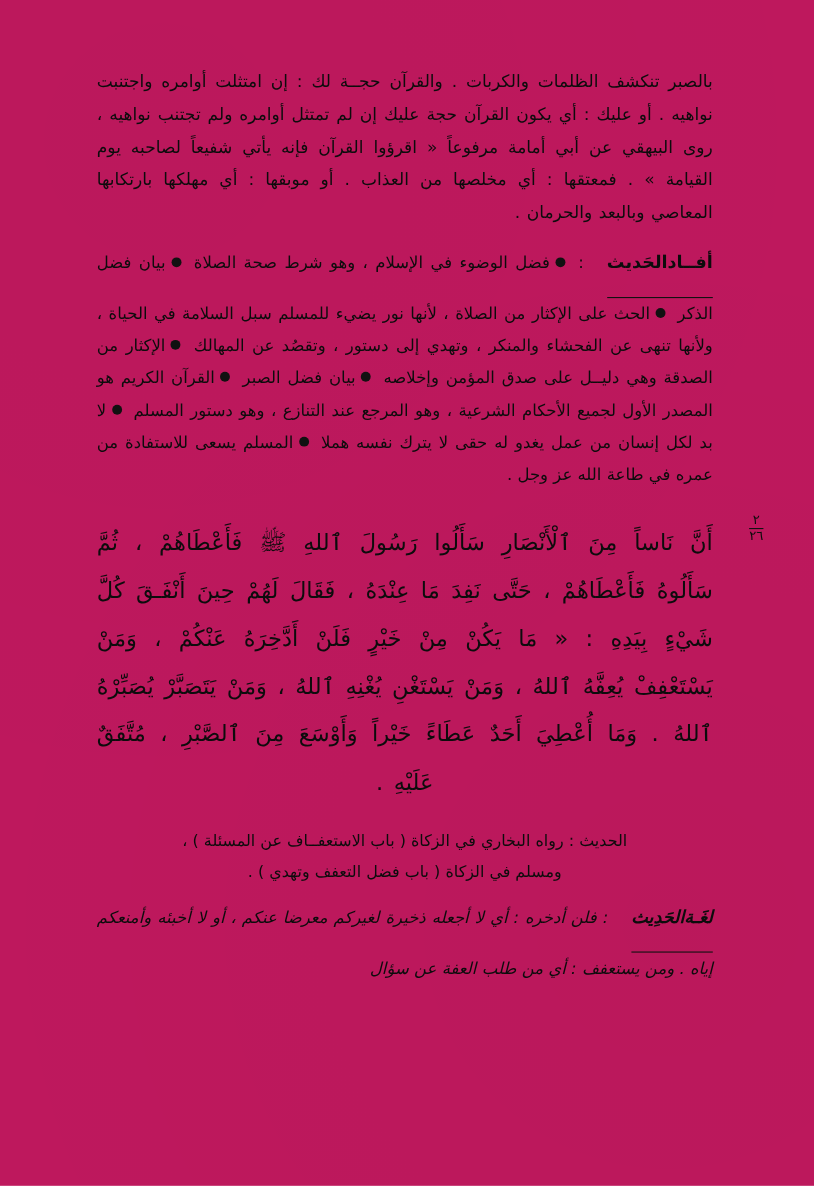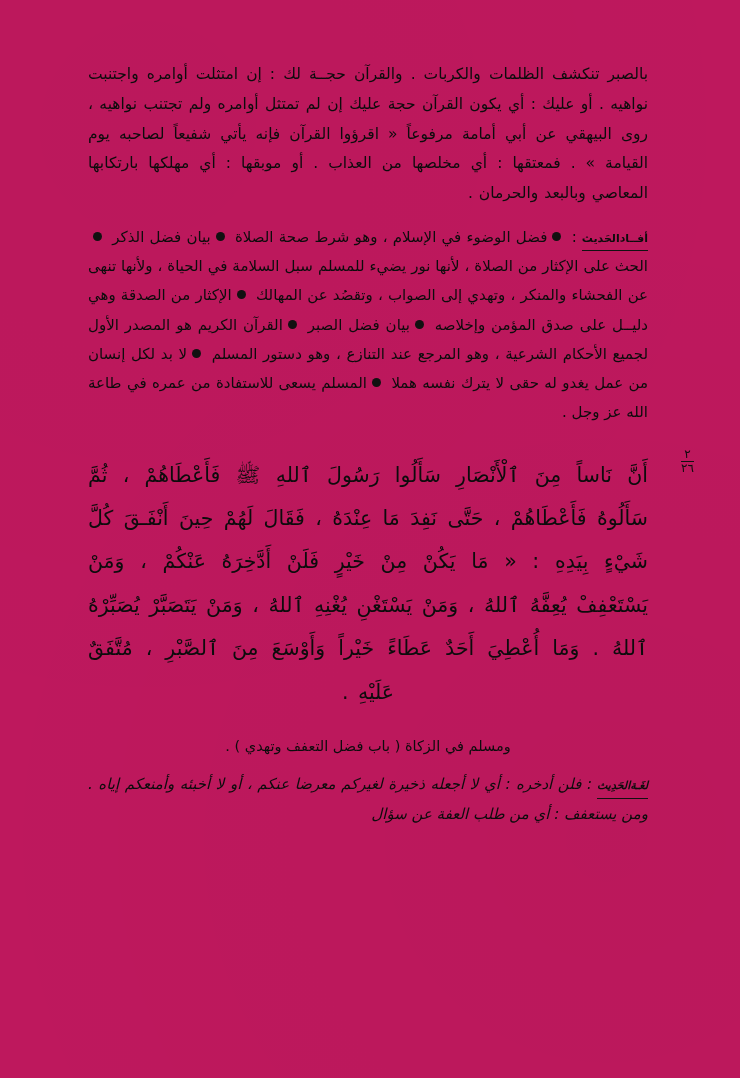--- a/index.html
+++ b/index.html
@@ -54,25 +54,25 @@
   
   .benefits {
     margin-top: 14px;
     font-size: 15px;
     line-height: 1.95;
     text-align: justify;
     text-align-last: right;
   }
   .section-head {
     display: inline-block;
-    font-size: 11px;
+    font-size: 16px;
     font-weight: bold;
     border-bottom: 1.2px solid #111;
-    padding-bottom: 1px;
-    margin-left: 5px;
+    padding-bottom: 16px;
+    margin-left: 21px;
     letter-spacing: -0.5px;
   }
   .bullet {
     display: inline-block;
     width: 9px;
     height: 9px;
     background: #111;
     border-radius: 50%;
     vertical-align: 1px;
     margin: 0 5px;
@@ -146,21 +146,21 @@
 
 <div class="page">
   <div class="content">
 
     <p class="para-top">بالصبر تنكشف الظلمات والكربات . والقرآن حجــة لك : إن امتثلت أوامره واجتنبت نواهيه . أو عليك : أي يكون القرآن حجة عليك إن لم تمتثل أوامره ولم تجتنب نواهيه ، روى البيهقي عن أبي أمامة مرفوعاً « اقرؤوا القرآن فإنه يأتي شفيعاً لصاحبه يوم القيامة » . فمعتقها : أي مخلصها من العذاب . أو موبقها : أي مهلكها بارتكابها المعاصي وبالبعد والحرمان .</p>
 
     <div class="benefits">
       <span class="section-head">أفــادالحَديث</span><span>:</span>
       <span class="bullet"></span><span>فضل الوضوء في الإسلام ، وهو شرط صحة الصلاة</span>
       <span class="bullet"></span><span>بيان فضل الذكر</span>
-      <span class="bullet"></span><span>الحث على الإكثار من الصلاة ، لأنها نور يضيء للمسلم سبل السلامة في الحياة ، ولأنها تنهى عن الفحشاء والمنكر ، وتهدي إلى الصواب ، وتقصُد عن المهالك</span>
+      <span class="bullet"></span><span>الحث على الإكثار من الصلاة ، لأنها نور يضيء للمسلم سبل السلامة في الحياة ، ولأنها تنهى عن الفحشاء والمنكر ، وتهدي إلى دستور ، وتقصُد عن المهالك</span>
       <span class="bullet"></span><span>الإكثار من الصدقة وهي دليــل على صدق المؤمن وإخلاصه</span>
       <span class="bullet"></span><span>بيان فضل الصبر</span>
       <span class="bullet"></span><span>القرآن الكريم هو المصدر الأول لجميع الأحكام الشرعية ، وهو المرجع عند التنازع ، وهو دستور المسلم</span>
       <span class="bullet"></span><span>لا بد لكل إنسان من عمل يغدو له حقى لا يترك نفسه هملا</span>
       <span class="bullet"></span><span>المسلم يسعى للاستفادة من عمره في طاعة الله عز وجل .</span>
     </div>
 
     <div class="hadith-wrap">
       <div class="hadith-num">
         <span class="over">٢</span>
@@ -169,20 +169,21 @@
       <div class="hadith">
         <span>أَنَّ نَاساً مِنَ ٱلْأَنْصَارِ سَأَلُوا رَسُولَ ٱللهِ ﷺ فَأَعْطَاهُمْ ، ثُمَّ سَأَلُوهُ</span>
         <span>فَأَعْطَاهُمْ ، حَتَّى نَفِدَ مَا عِنْدَهُ ، فَقَالَ لَهُمْ حِينَ أَنْفَـقَ كُلَّ شَيْءٍ</span>
         <span>بِيَدِهِ : « مَا يَكُنْ مِنْ خَيْرٍ فَلَنْ أَدَّخِرَهُ عَنْكُمْ ، وَمَنْ يَسْتَعْفِفْ</span>
         <span>يُعِفَّهُ ٱللهُ ، وَمَنْ يَسْتَغْنِ يُغْنِهِ ٱللهُ ، وَمَنْ يَتَصَبَّرْ يُصَبِّرْهُ ٱللهُ . وَمَا</span>
         <span>أُعْطِيَ أَحَدٌ عَطَاءً خَيْراً وَأَوْسَعَ مِنَ ٱلصَّبْرِ ، مُتَّفَقٌ عَلَيْهِ .</span>
       </div>
     </div>
 
     <div class="takhreej">
+      <span class="l1">الحديث : رواه البخاري في الزكاة ( باب الاستعفــاف عن المسئلة ) ،</span>
       <span>ومسلم في الزكاة ( باب فضل التعفف وتهدي ) .</span>
     </div>
 
     <div class="lugha">
       <span class="section-head">لغَـةالحَدِيث</span><span>:</span>
       <span>فلن أدخره : أي لا أجعله ذخيرة لغيركم معرضا عنكم ، أو لا أخبئه وأمنعكم إياه . ومن يستعفف : أي من طلب العفة عن سؤال</span>
     </div>
 
   </div>
 

